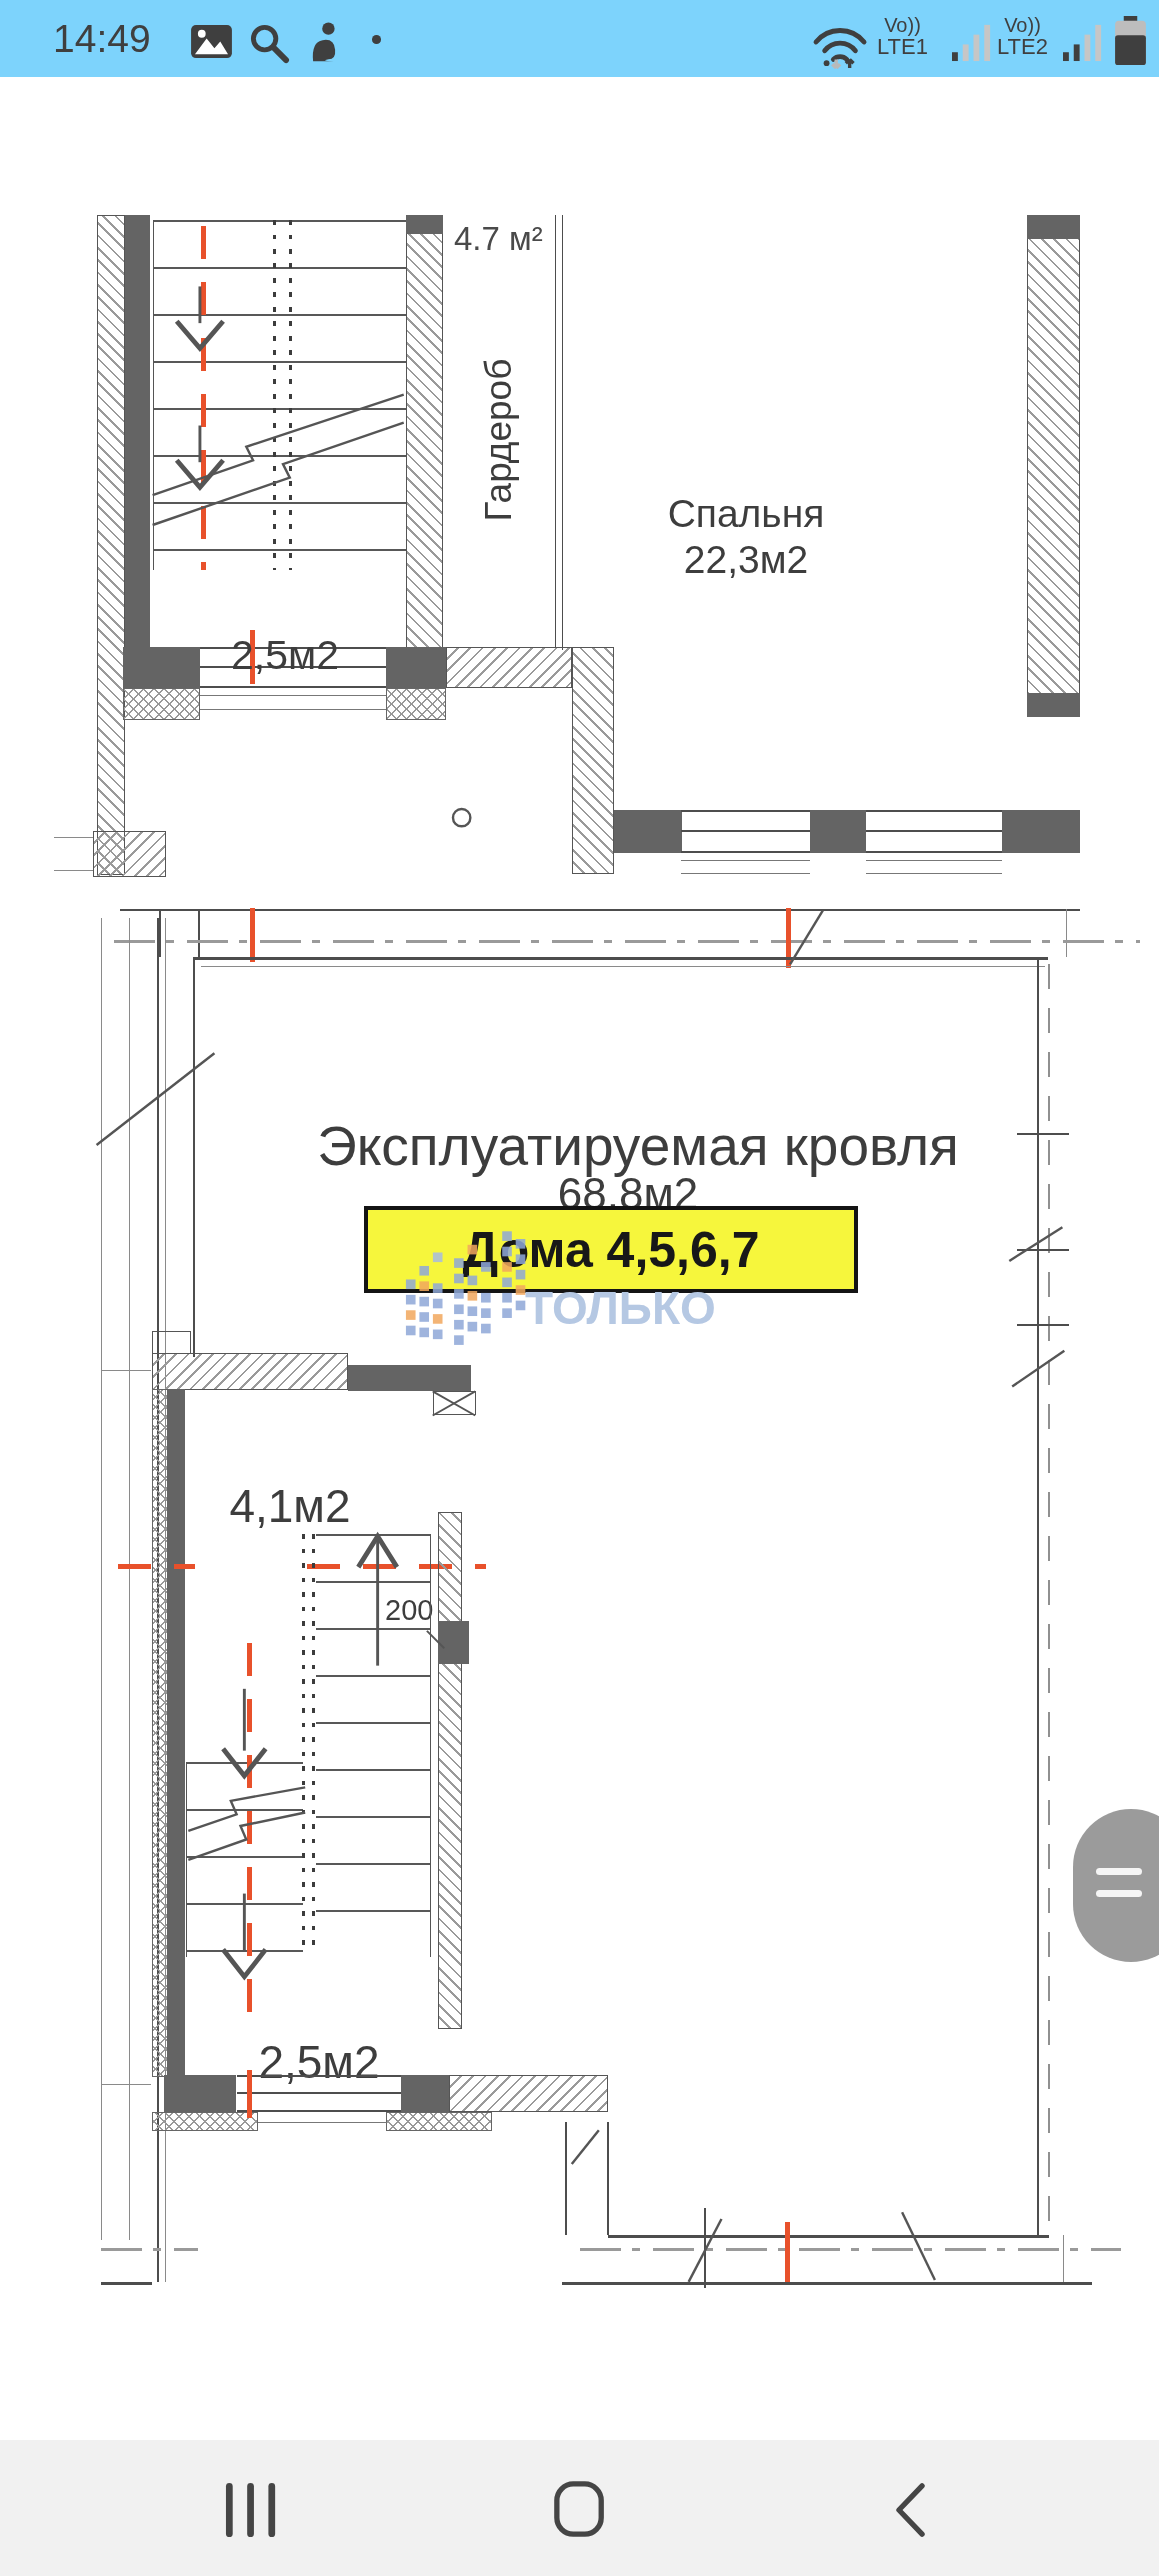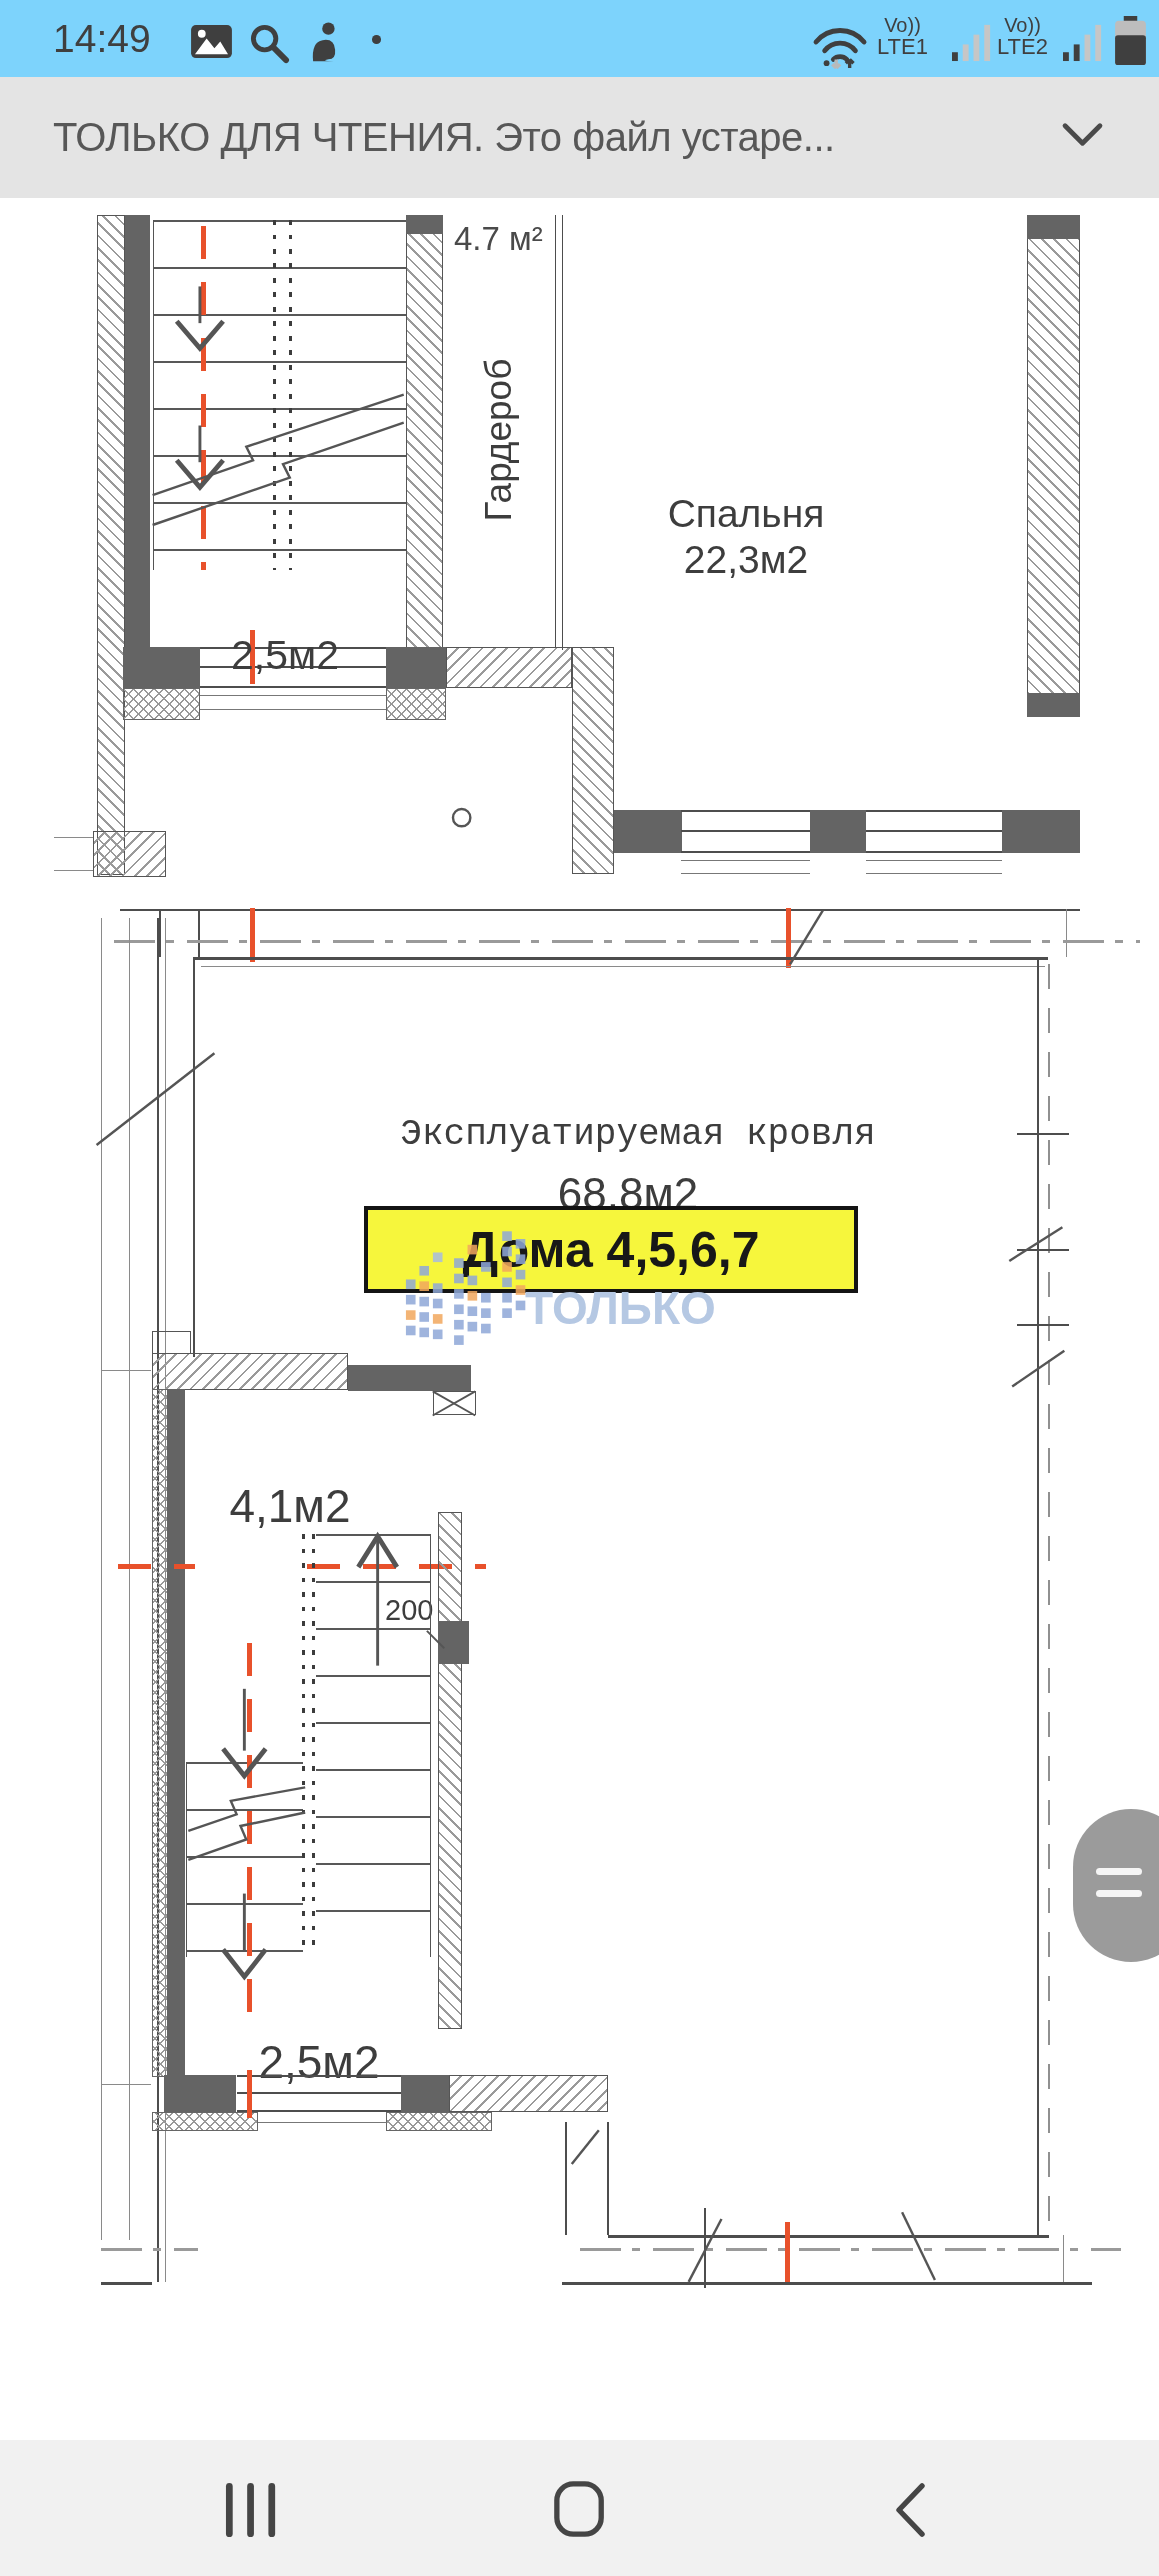--- a/index.html
+++ b/index.html
@@ -90,26 +90,20 @@
       <rect x="22" y="16" width="6" height="27" fill="#c6c6c6"></rect>
       <rect x="33" y="6" width="6" height="37" fill="#c6c6c6"></rect>
     </svg>
     <svg class="abs" style="left:1113px;top:15.5px;" width="35" height="52" viewBox="0 0 36 54">
       <rect x="11" y="0" width="14" height="6" fill="#3f3f3f"></rect>
       <rect x="2" y="5" width="32" height="46" rx="4" fill="#bdbdbd"></rect>
       <rect x="2" y="20" width="32" height="31" rx="3" fill="#3f3f3f"></rect>
     </svg>
   </div>
 
-  <div id="banner">
-    <div class="txt">ТОЛЬКО ДЛЯ ЧТЕНИЯ. Это файл устаре...</div>
-    <svg class="abs" style="left:1061px;top:43px;" width="43" height="31" viewBox="0 0 44 32">
-      <polyline points="4,6 22,24 40,6" fill="none" stroke="#4a4a4a" stroke-width="5" stroke-linecap="round" stroke-linejoin="round"></polyline>
-    </svg>
-  </div>
 
   <div class="abs" style="left:0;top:198px;width:1159px;height:2242px;">
   </div>
 
   <div>
 
     <div class="hd" style="left:97px;top:215px;width:28px;height:660px;"></div>
     <div class="wdark" style="left:125px;top:215px;width:25px;height:435px;"></div>
 
     <div class="treads" style="left:153px;top:220px;width:253px;height:350px;border-left:1.4px solid #555;"></div>
@@ -178,21 +172,21 @@
 
     <div class="lineH" style="left:1017px;top:1133px;width:52px;"></div>
     <div class="lineH" style="left:1017px;top:1249px;width:52px;"></div>
     <div class="lineH" style="left:1017px;top:1324px;width:52px;"></div>
 
     <div class="lineV thin" style="left:101px;top:918px;height:1322px;width:1.4px;"></div>
     <div class="lineV thin" style="left:129px;top:918px;height:1322px;width:1.4px;"></div>
     <div class="lineV" style="left:157px;top:918px;height:1364px;"></div>
     <div class="lineV thin" style="left:165px;top:918px;height:1364px;width:1.4px;"></div>
 
-    <div class="plabel center" style="left:638px;top:1071px;font-size:36px;font-family:Liberation Mono, monospace;">Эксплуатируемая кровля</div>
+    <div class="plabel center" style="left:638px;top:1071px;font-size:55px;">Эксплуатируемая кровля</div>
     <div class="plabel center" style="left:628px;top:1126px;font-size:44px;">68,8м2</div>
 
     <div class="abs" style="left:364px;top:1206px;width:494px;height:87px;background:#f6f63c;border:4.8px solid #141414;box-sizing:border-box;display:flex;align-items:center;justify-content:center;">
       <span style="font-size:50px;font-weight:bold;color:#181818;">Дома 4,5,6,7</span>
     </div>
 
     <svg class="abs" style="left:404px;top:1229px;opacity:0.85;" width="130" height="124" viewBox="0 0 135 128">
       <g>
         <rect x="2" y="52" width="10" height="10" fill="#8fa8d8"></rect>
           <rect x="2" y="68" width="10" height="10" fill="#8fa8d8"></rect>

